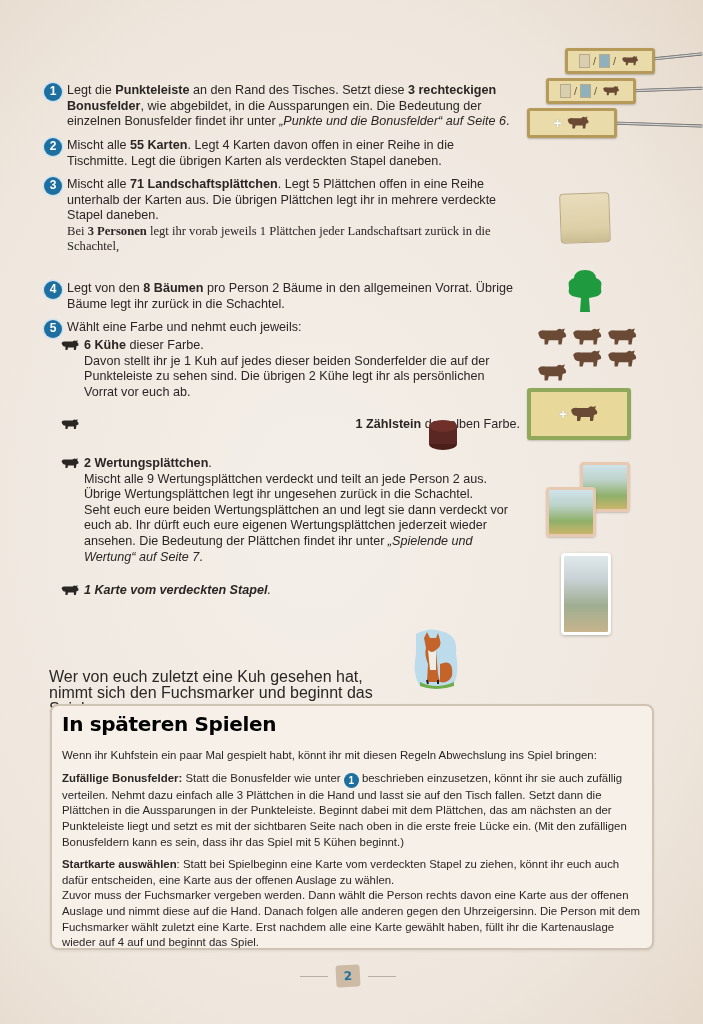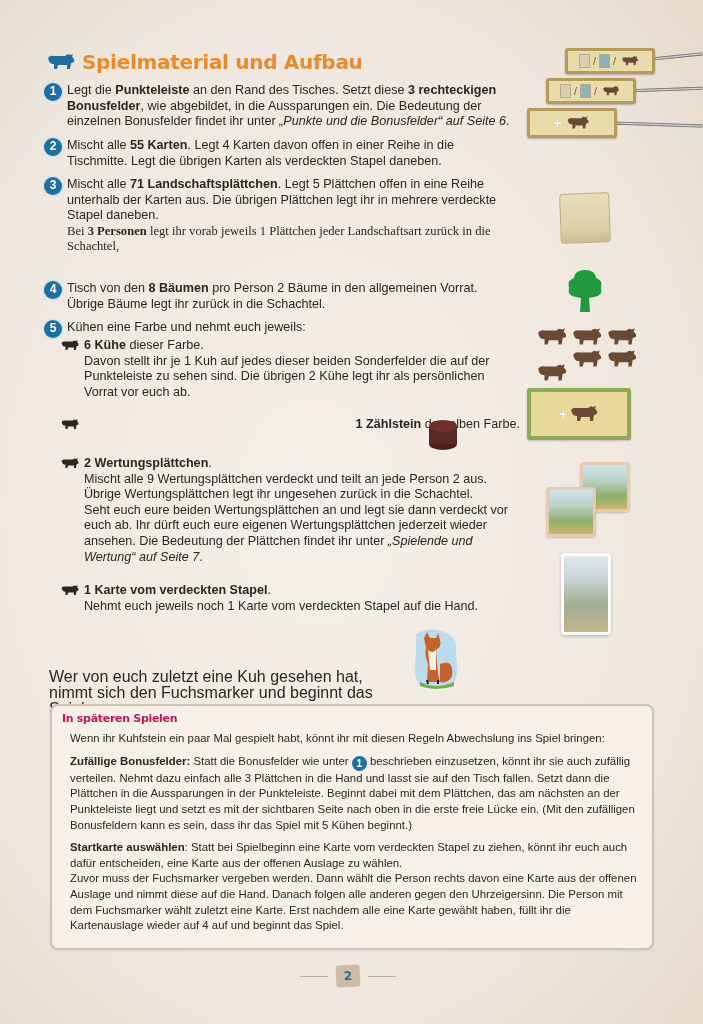--- a/index.html
+++ b/index.html
@@ -41,24 +41,24 @@
   .closing { position: absolute; left: 49px; top: 636px; width: 340px; font-size: 16px; line-height: 16px; margin-top: 33px; }
 
   
   .box {
     position: absolute; left: 50px; top: 704px; width: 604px; height: 246px;
     background: #f6f0e8; border: 2px solid #cfc3b3; border-radius: 8px;
     box-shadow: 0 1px 3px rgba(0,0,0,0.08);
     padding: 6px 10px;
   }
   .box h2 {
-    font-family: "DejaVu Sans", sans-serif; font-weight: bold; font-size: 11px;
-    color: #be185d; margin-bottom: 6px; letter-spacing: -0.3px;
-  }
-  .box .para { font-size: 11.4px; line-height: 15.6px; color: #2a2624; margin-bottom: 7px; margin-left: 8px; }
+    font-family: "DejaVu Sans", sans-serif; font-weight: bold; font-size: 20px;
+    color: #000000; margin-bottom: 12px; letter-spacing: -0.3px;
+  }
+  .box .para { font-size: 11.4px; line-height: 15.6px; color: #2a2624; margin-bottom: 7px; }
   .inline-num {
     display: inline-flex; width: 15px; height: 15px; border-radius: 50%;
     background: #1d6fa0; color: #fff; font-size: 10px; font-weight: bold;
     align-items: center; justify-content: center; vertical-align: -2px;
   }
 
   
   .pageno { position: absolute; left: 300px; top: 965px; display: flex; align-items: center; gap: 8px; }
   .pageno .line { width: 28px; height: 1px; background: #b8aea3; }
   .pageno .badge {
@@ -106,26 +106,20 @@
     box-shadow: 0 1px 2px rgba(0,0,0,0.2);
     display: flex; align-items: center; justify-content: center; gap: 2px;
   }
   .plus { color: #fff; font-weight: bold; font-size: 14px; text-shadow: 0 0 1px #777; }
 </style>
 </head>
 <body>
 
 <div class="page">
 
-  <div class="title-row">
-    <svg class="cow" viewBox="0 0 30 20">
-      <path d="M2 6 Q4 3 9 4 L19 4 Q22 1 24 3 L27 2 L26 5 Q29 7 28 10 L25 11 L24 17 L21 17 L21 13 L12 13 L11 17 L8 17 L8 12 Q4 12 3 9 Z" fill="#1d6fa0"></path>
-    </svg>
-    <span class="title">Spielmaterial und Aufbau</span>
-  </div>
 
   <div class="step" style="top:83px;">
     <span class="num">1</span>
     <div class="txt">
       <span>Legt die </span><b>Punkteleiste</b><span> an den Rand des Tisches. Setzt diese </span><b>3 rechteckigen Bonusfelder</b><span>, wie abgebildet, in die Aussparungen ein. Die Bedeutung der einzelnen Bonusfelder findet ihr unter </span><i>„Punkte und die Bonusfelder“ auf Seite 6</i><span>.</span>
     </div>
   </div>
 
   <div class="step" style="top:138px;">
     <span class="num">2</span>
@@ -138,28 +132,28 @@
     <span class="num">3</span>
     <div class="txt">
       <p><span>Mischt alle </span><b>71 Landschaftsplättchen</b><span>. Legt 5 Plättchen offen in eine Reihe unterhalb der Karten aus. Die übrigen Plättchen legt ihr in mehrere verdeckte Stapel daneben.</span></p>
       <p><span>Bei </span><b>3 Personen</b><span> legt ihr vorab jeweils 1 Plättchen jeder Landschaftsart zurück in die Schachtel,</span></p>
     </div>
   </div>
 
   <div class="step" style="top:281px;">
     <span class="num">4</span>
     <div class="txt">
-      <span>Tisch von den </span><b>8 Bäumen</b><span> pro Person 2 Bäume in den allgemeinen Vorrat. Übrige Bäume legt ihr zurück in die Schachtel.</span>
+      <span>Legt von den </span><b>8 Bäumen</b><span> pro Person 2 Bäume in den allgemeinen Vorrat. Übrige Bäume legt ihr zurück in die Schachtel.</span>
     </div>
   </div>
 
   <div class="step" style="top:320px;">
     <span class="num">5</span>
     <div class="txt">
-      <span>Kühen eine Farbe und nehmt euch jeweils:</span>
+      <span>Wählt eine Farbe und nehmt euch jeweils:</span>
     </div>
   </div>
 
   <div class="sub" style="top:338px;">
     <svg class="cow" viewBox="0 0 30 20">
         <path d="M2 6 Q4 3 9 4 L19 4 Q22 1 24 3 L27 2 L26 5 Q29 7 28 10 L25 11 L24 17 L21 17 L21 13 L12 13 L11 17 L8 17 L8 12 Q4 12 3 9 Z" fill="#2a2624"></path>
       </svg>
     <div class="txt">
       <p><b>6 Kühe</b><span> dieser Farbe.</span></p>
       <p>Davon stellt ihr je 1 Kuh auf jedes dieser beiden Sonderfelder die auf der Punkteleiste zu sehen sind. Die übrigen 2 Kühe legt ihr als persönlichen Vorrat vor euch ab.</p>
@@ -179,27 +173,26 @@
     <svg class="cow" viewBox="0 0 30 20">
         <path d="M2 6 Q4 3 9 4 L19 4 Q22 1 24 3 L27 2 L26 5 Q29 7 28 10 L25 11 L24 17 L21 17 L21 13 L12 13 L11 17 L8 17 L8 12 Q4 12 3 9 Z" fill="#2a2624"></path>
       </svg>
     <div class="txt">
       <p><b>2 Wertungsplättchen</b><span>.</span></p>
       <p>Mischt alle 9 Wertungsplättchen verdeckt und teilt an jede Person 2 aus. Übrige Wertungsplättchen legt ihr ungesehen zurück in die Schachtel.</p>
       <p class="gap"><span>Seht euch eure beiden Wertungsplättchen an und legt sie dann verdeckt vor euch ab. Ihr dürft euch eure eigenen Wertungsplättchen jederzeit wieder ansehen. Die Bedeutung der Plättchen findet ihr unter </span><i>„Spielende und Wertung“ auf Seite 7</i><span>.</span></p>
     </div>
   </div>
 
-  <div class="sub" style="top:583px;">
+  <div class="sub" style="top:583px;font-style:italic;">
     <svg class="cow" viewBox="0 0 30 20">
         <path d="M2 6 Q4 3 9 4 L19 4 Q22 1 24 3 L27 2 L26 5 Q29 7 28 10 L25 11 L24 17 L21 17 L21 13 L12 13 L11 17 L8 17 L8 12 Q4 12 3 9 Z" fill="#2a2624"></path>
       </svg>
     <div class="txt">
       <p><b>1 Karte vom verdeckten Stapel</b><span>.</span></p>
-      <p>Nehmt euch jeweils noch 1 Karte vom verdeckten Stapel auf die Hand.</p>
     </div>
   </div>
 
   <div class="closing">Wer von euch zuletzt eine Kuh gesehen hat, nimmt sich den Fuchsmarker und beginnt das Spiel.</div>
 
   <div>
     <div class="cord" style="left:650px; top:55px; width:53px; transform:rotate(-6deg);"></div>
     <div class="cord" style="left:630px; top:88px; width:73px; transform:rotate(-2deg);"></div>
     <div class="cord" style="left:610px; top:123px; width:93px; transform:rotate(2deg);"></div>
     <div class="bonus-tile" style="left:565px; top:48px;">

